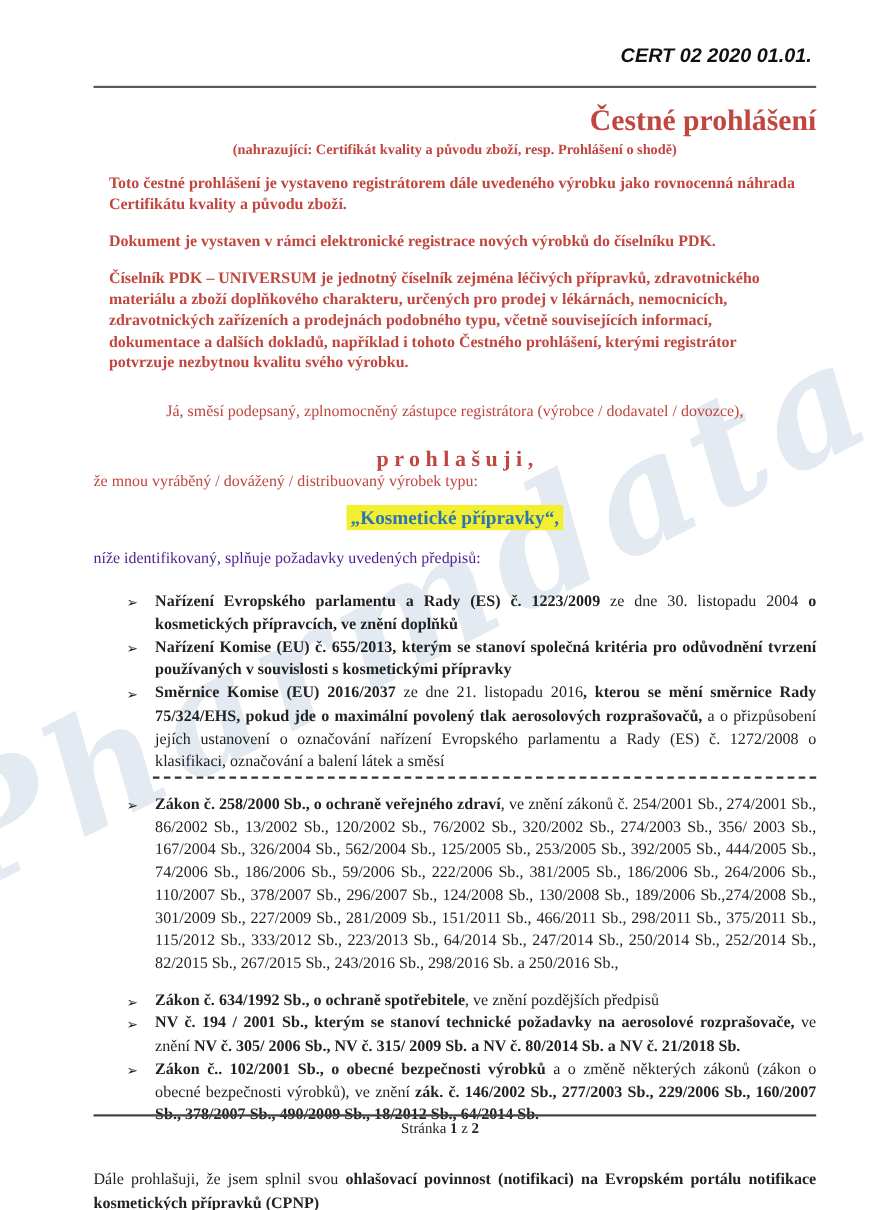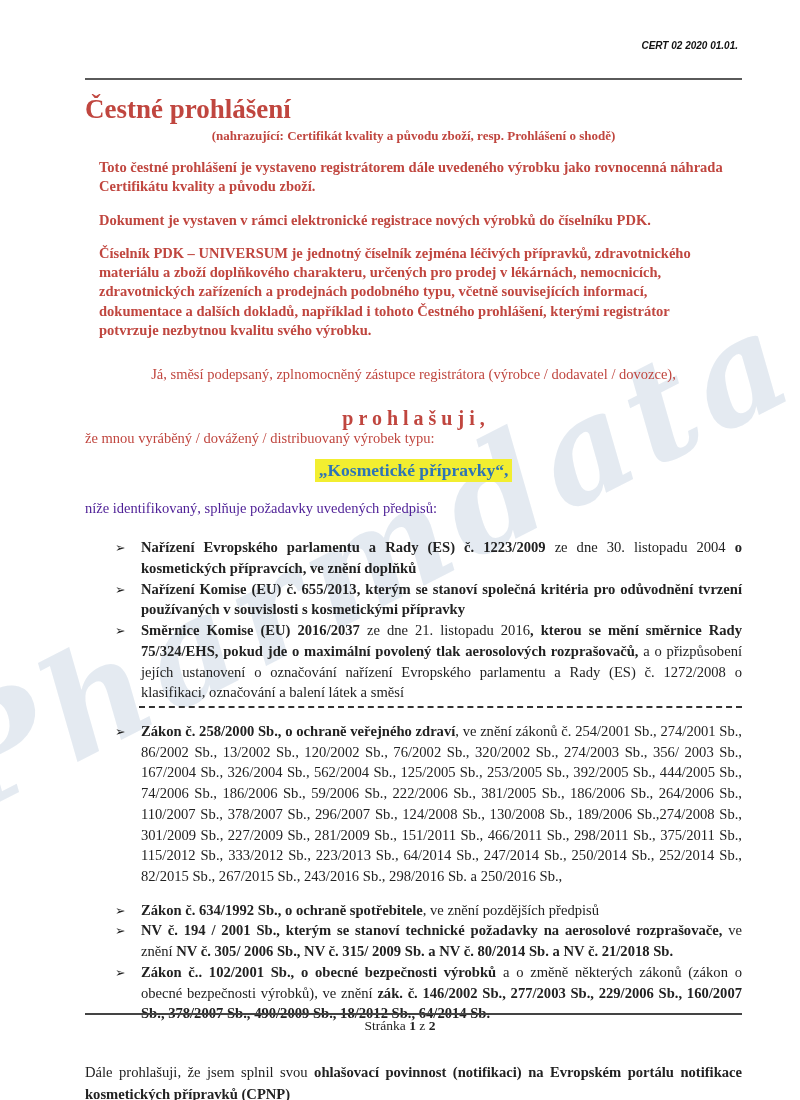--- a/index.html
+++ b/index.html
@@ -10,25 +10,25 @@
   .watermark{
     position:absolute;left:-50px;top:690px;width:1500px;
     transform:rotate(-27deg);transform-origin:0 50%;
     font-family:"DejaVu Serif",serif;font-style:italic;font-weight:bold;
     font-size:140px;letter-spacing:8px;color:rgba(178,194,216,0.35);
     white-space:nowrap;pointer-events:none;z-index:0;
   }
   .doc-code{
     position:absolute;top:40px;right:62px;z-index:1;
     font-family:"Liberation Sans",sans-serif;font-style:italic;font-weight:bold;
-    font-size:10px;color:#111;
+    font-size:18px;color:#111;
   }
   .top-rule{position:absolute;top:78px;left:85px;right:58px;border-top:2px solid #5a5a5a;z-index:1;}
   .content{position:absolute;top:86px;left:85px;width:657px;z-index:1;}
-  .title{text-align:left;color:#c0463f;font-weight:bold;font-size:27px;margin:8px 0 0 0;}
+  .title{text-align:right;color:#c0463f;font-weight:bold;font-size:27px;margin:8px 0 0 0;}
   .subtitle{text-align:center;color:#c0463f;font-weight:bold;font-size:13px;margin-top:3px;}
   .preamble-heading{color:#c0463f;font-weight:bold;font-size:19px;margin-top:32px;}
   .preamble-par{color:#c0463f;font-weight:bold;font-size:14.5px;line-height:1.33;margin:14px;}
   .decl-intro{color:#c0463f;text-align:center;font-size:14.5px;margin-top:26px;}
   .decl-verb{color:#c0463f;text-align:center;font-weight:bold;font-size:20px;margin-top:24px;}
   .decl-type{color:#c0463f;font-size:14.5px;}
   .product-line{text-align:center;margin-top:12px;}
   .product-highlight{
     background:#f2ee30;color:#2e74b5;font-weight:bold;font-size:17.5px;
     padding:1px 4px;display:inline-block;

